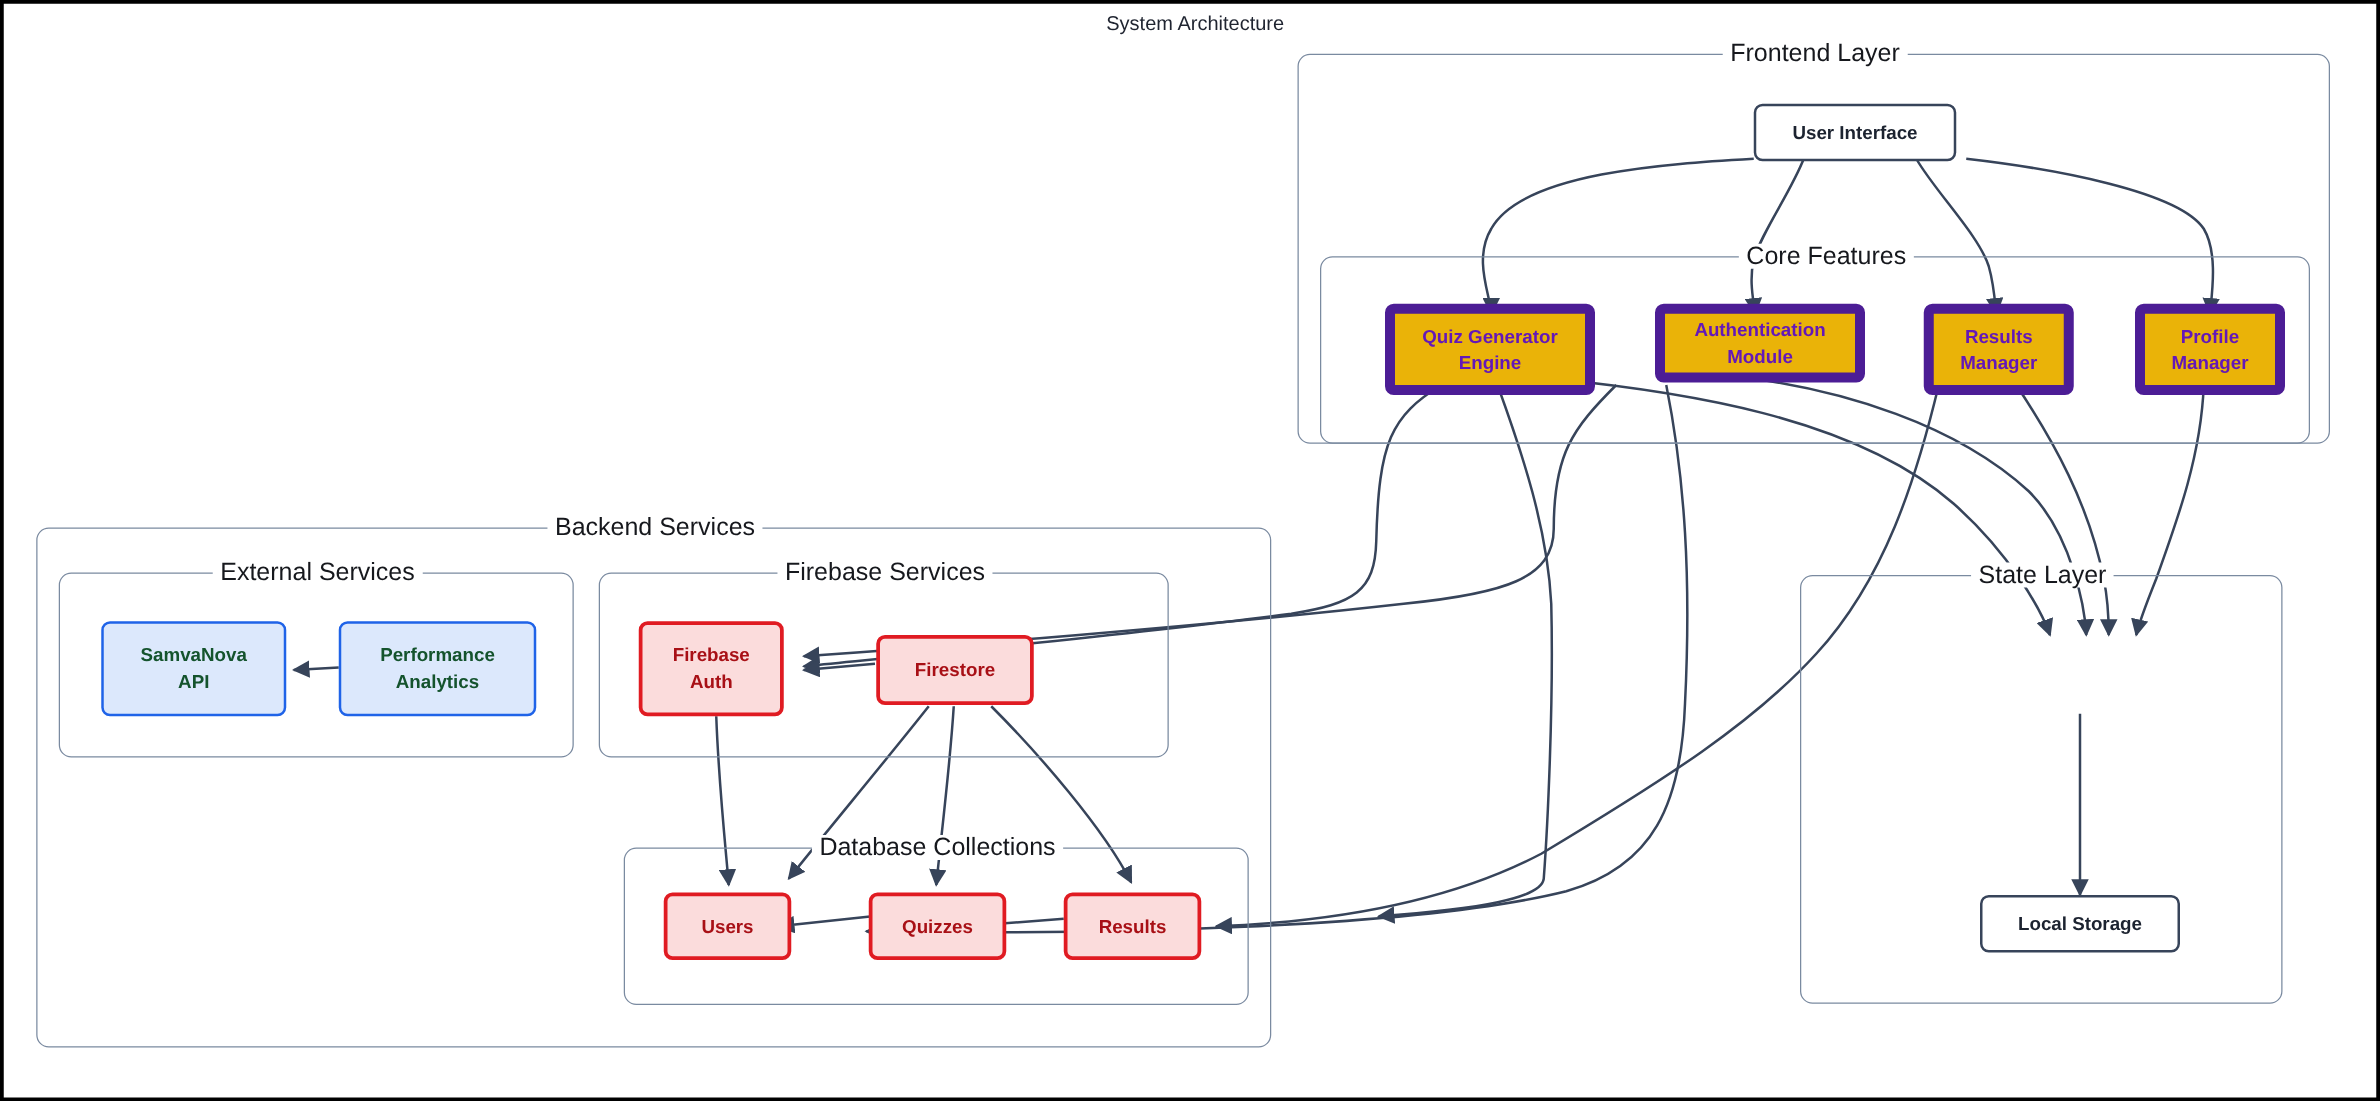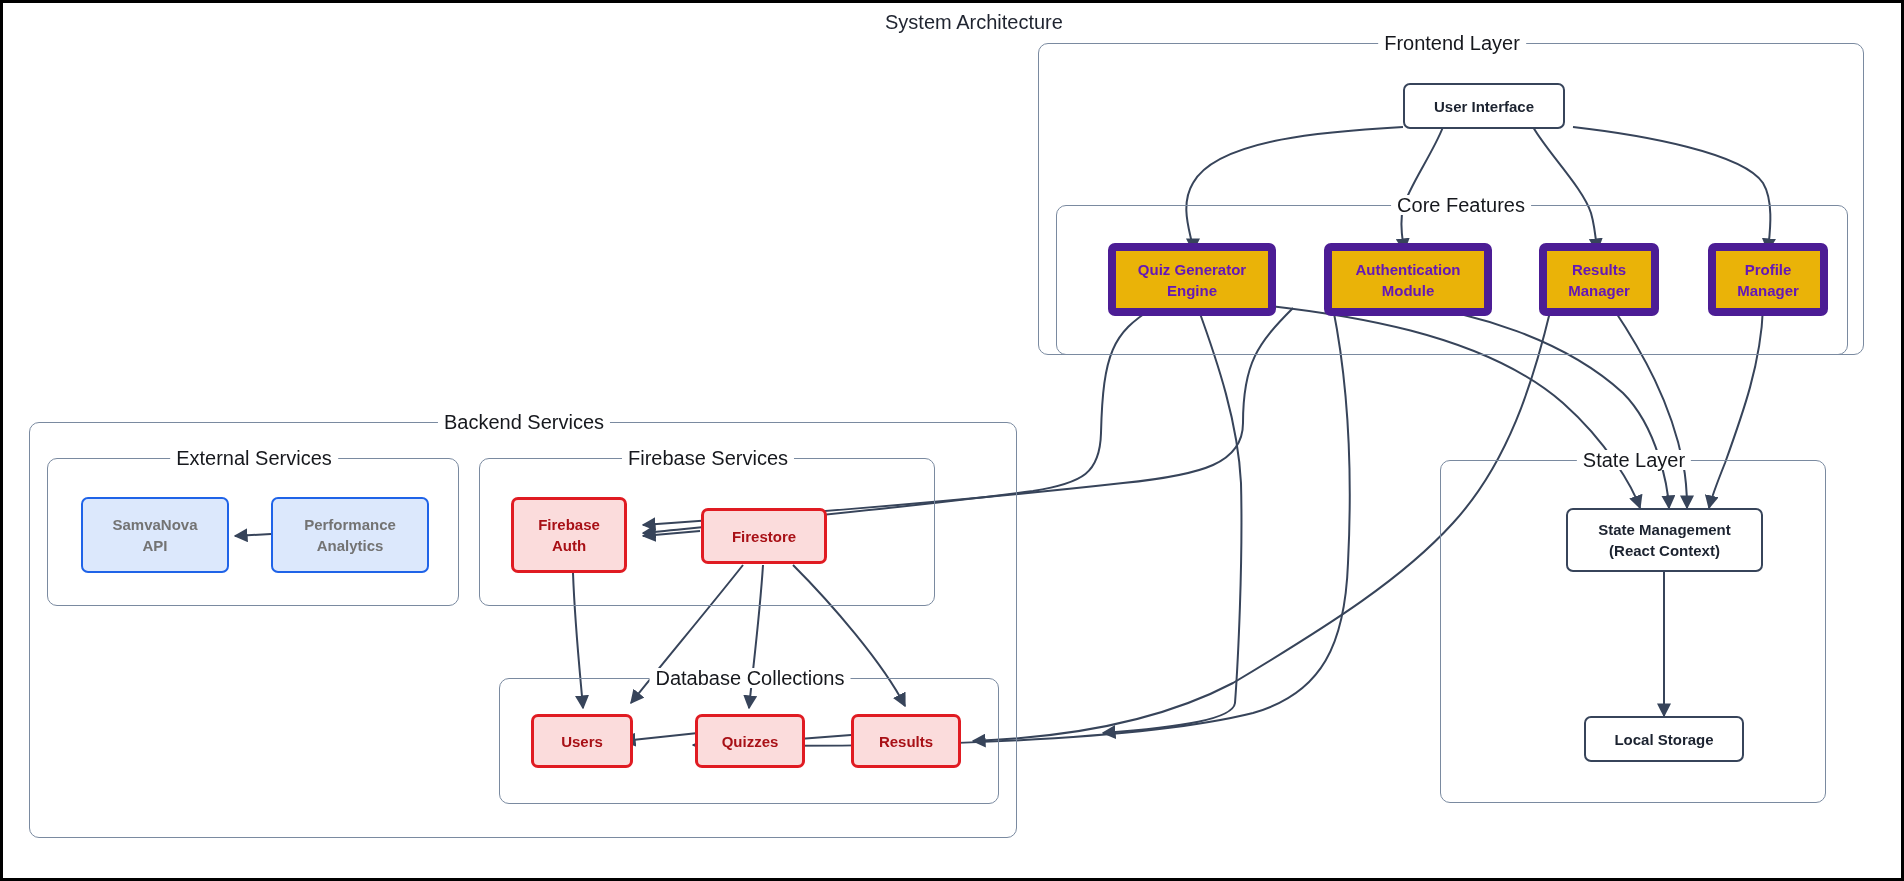--- a/index.html
+++ b/index.html
@@ -32,21 +32,21 @@
     left: 0;
     top: 0;
     width: 1904px;
     height: 881px;
     z-index: 2;
   }
 
   
   .diagram-title {
     position: absolute;
-    font-size: 20px;
+    font-size: 16px;
     color: #1f2430;
     white-space: nowrap;
     font-family: "Liberation Sans", sans-serif;
   }
 
   
   .cluster {
     position: absolute;
     border: 1.4px solid #7a8aa0;
     border-radius: 10px;
@@ -88,21 +88,21 @@
     color: #1c2330;
     background: #ffffff;
   }
   .node.purple {
     border: 8px solid #4c1d95;
     color: #6418b8;
     background: #eab308;
   }
   .node.blue {
     border: 2.5px solid #1f63e8;
-    color: #737373;
+    color: #14532d;
     background: #dce8fc;
   }
   .node.red {
     border: 3px solid #e01b22;
     color: #a81016;
     background: #fbdcdc;
   }
 </style>
 </head>
 <body>
@@ -163,43 +163,39 @@
 
     <div class="cluster" style="left:1053px; top:202px; width:792px; height:150px;">
       <div class="cluster-label" style="left:404px;">Core Features</div>
     </div>
 
     <div class="node purple" style="left:1105px; top:240px; width:168px; height:73px;">
       <span>Quiz Generator</span>
       <span>Engine</span>
     </div>
 
-    <div class="node purple" style="left:1321px; top:240px; width:168px; height:73px;justify-content:center;">
+    <div class="node purple" style="left:1321px; top:240px; width:168px; height:63px;justify-content:center;">
       <span>Authentication</span>
       <span>Module</span>
     </div>
 
     <div class="node purple" style="left:1536px; top:240px; width:120px; height:73px;">
       <span>Results</span>
       <span>Manager</span>
     </div>
 
     <div class="node purple" style="left:1705px; top:240px; width:120px; height:73px;">
       <span>Profile</span>
       <span>Manager</span>
     </div>
 
     <div class="cluster" style="left:1437px; top:457px; width:386px; height:343px;">
       <div class="cluster-label" style="left:193px;">State Layer</div>
     </div>
 
-    <div class="node plain" style="left:1563px; top:505px; width:197px; height:64px;">
-      <span>State Management</span>
-      <span>(React Context)</span>
-    </div>
 
     <div class="node plain" style="left:1581px; top:713px; width:160px; height:46px;">
       <span>Local Storage</span>
     </div>
 
     <div class="cluster" style="left:26px; top:419px; width:988px; height:416px;">
       <div class="cluster-label" style="left:494px;">Backend Services</div>
     </div>
 
     <div class="cluster" style="left:44px; top:455px; width:412px; height:148px;">

